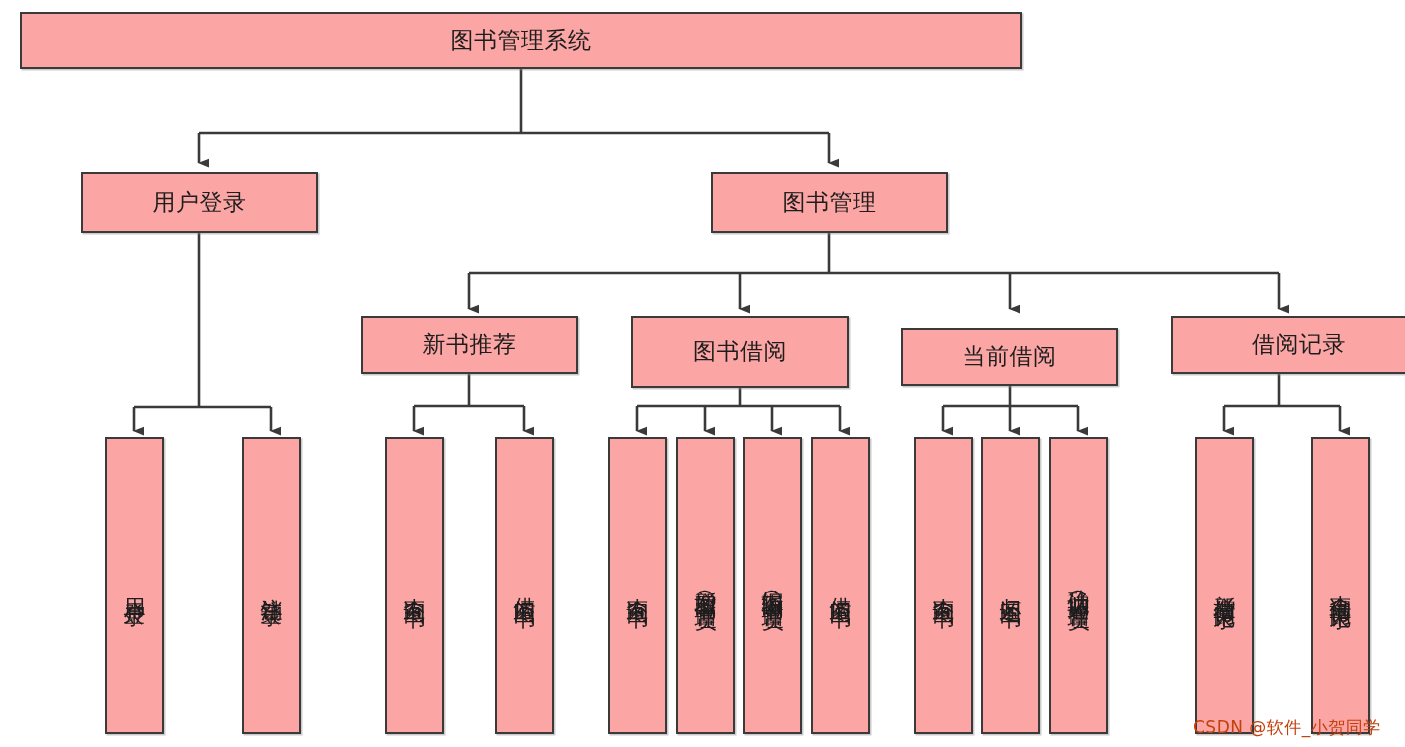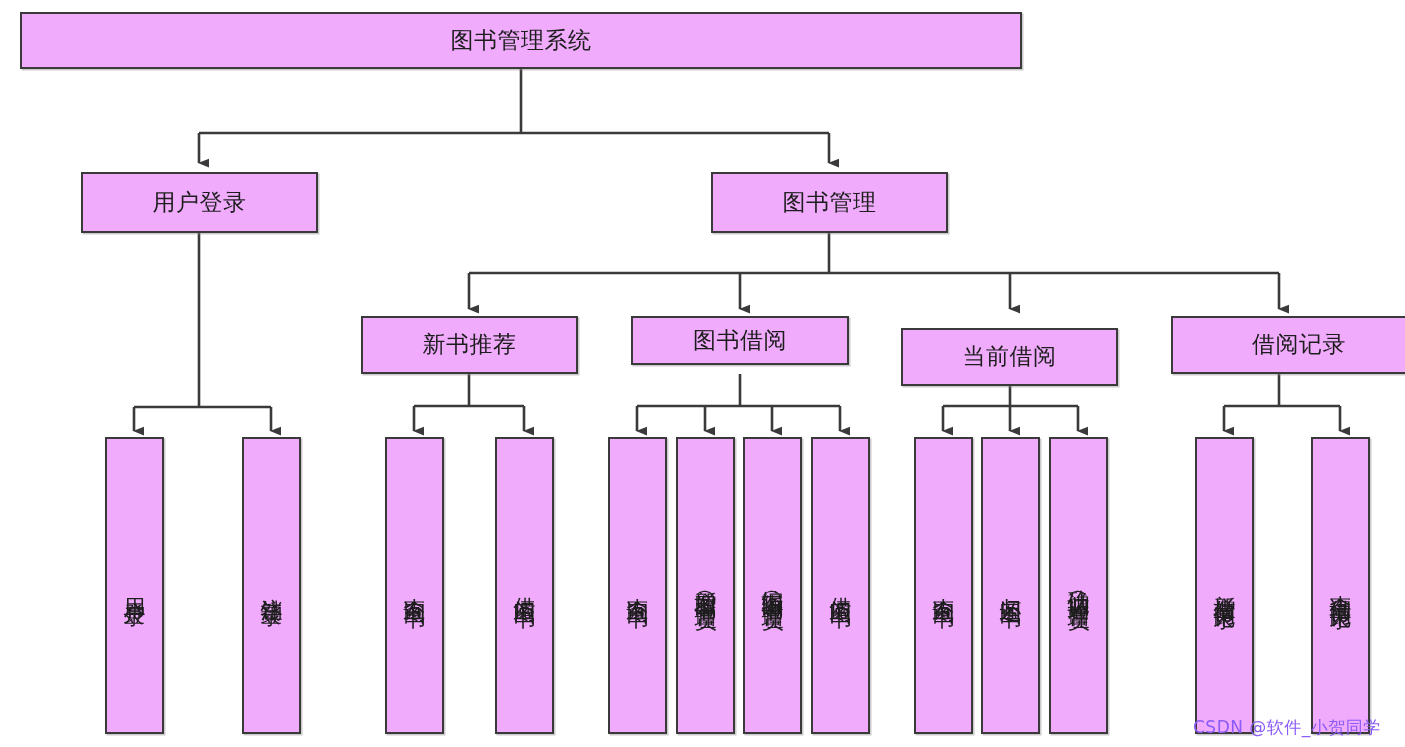--- a/index.html
+++ b/index.html
@@ -17,21 +17,21 @@
   svg.wires{
     position:absolute;
     left:0;top:0;
     width:1405px;height:747px;
     pointer-events:none;
   }
   .node{
     position:absolute;
     box-sizing:border-box;
     border:2.5px solid #3a3a3a;
-    background:#f0abfc;
+    background:#fca5a5;
     display:flex;
     align-items:center;
     justify-content:center;
     color:#1d1d1d;
     box-shadow:1.5px 1.5px 0 rgba(140,140,140,.45);
   }
   .node .txt{
     display:block;
     text-align:center;
     line-height:1.18;
@@ -51,21 +51,21 @@
     writing-mode:vertical-rl;
     text-orientation:upright;
     font-size:22px;
     letter-spacing:3px;
     line-height:1.0;
     white-space:normal;
     max-height:100%;
   }
   .watermark{
     position:absolute;
-    color:#8b5cf6;
+    color:#c2410c;
     font-size:17px;
     letter-spacing:.5px;
     white-space:nowrap;
     user-select:none;
   }
 </style>
 </head>
 <body>
 
 <div id="canvas">
@@ -127,21 +127,21 @@
   <div class="node h" style="left:81px;top:172px;width:237px;height:61px;">
     <span class="txt">用户登录</span>
   </div>
   <div class="node h" style="left:711px;top:172px;width:237px;height:61px;">
     <span class="txt">图书管理</span>
   </div>
 
   <div class="node h" style="left:361px;top:316px;width:217px;height:58px;">
     <span class="txt">新书推荐</span>
   </div>
-  <div class="node h" style="left:631px;top:316px;width:218px;height:49px;justify-content:center;">
+  <div class="node h" style="left:631px;top:316px;width:218px;height:72px;justify-content:center;">
     <span class="txt">图书借阅</span>
   </div>
   <div class="node h" style="left:901px;top:328px;width:217px;height:58px;">
     <span class="txt">当前借阅</span>
   </div>
   <div class="node h" style="left:1171px;top:316px;width:256px;height:58px;">
     <span class="txt">借阅记录</span>
   </div>
 
   <div class="node v" style="left:105px;top:437px;width:59px;height:297px;">

